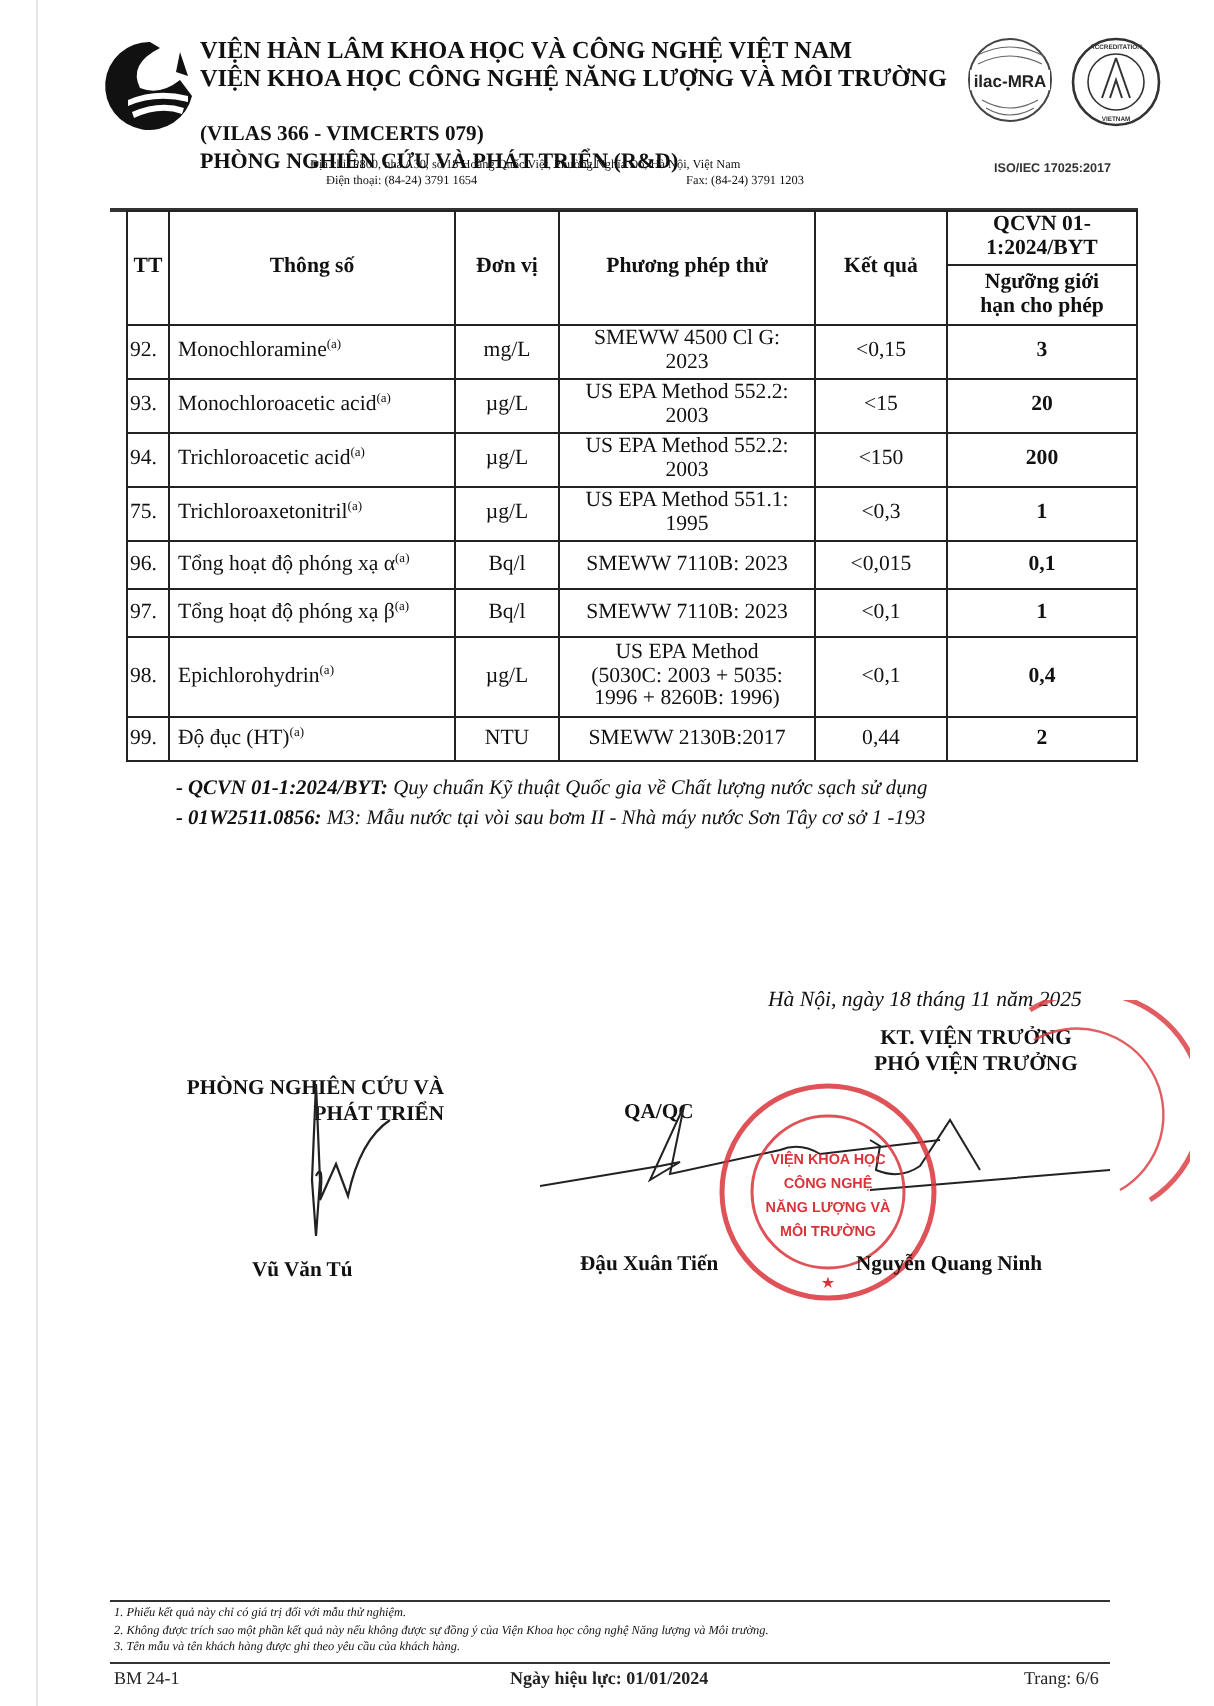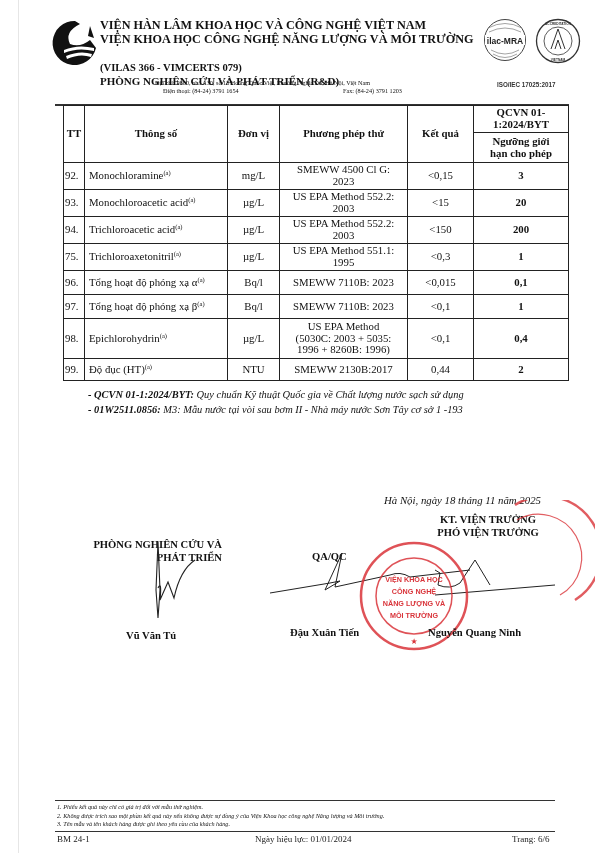--- a/index.html
+++ b/index.html
@@ -238,14 +238,14 @@
 <div class="abs sig-name" style="left:428px; top:627px;">Nguyễn Quang Ninh</div>
 
 <div class="abs frule"></div>
 <div class="abs fnotes">
   <div>1. Phiếu kết quả này chỉ có giá trị đối với mẫu thử nghiệm.</div>
   <div>2. Không được trích sao một phần kết quả này nếu không được sự đồng ý của Viện Khoa học công nghệ Năng lượng và Môi trường.</div>
   <div>3. Tên mẫu và tên khách hàng được ghi theo yêu cầu của khách hàng.</div>
 </div>
 <div class="abs frule2"></div>
 <div class="abs fbar" style="left:57px;">BM 24-1</div>
-<div class="abs fbar" style="left:255px;">Ngày hiệu lực: 01/01/2024</div>
+<div class="abs fbar" style="left:255px;font-weight:bold;">Ngày hiệu lực: 01/01/2024</div>
 <div class="abs fbar" style="left:512px;">Trang: 6/6</div>
 
 </body></html>

